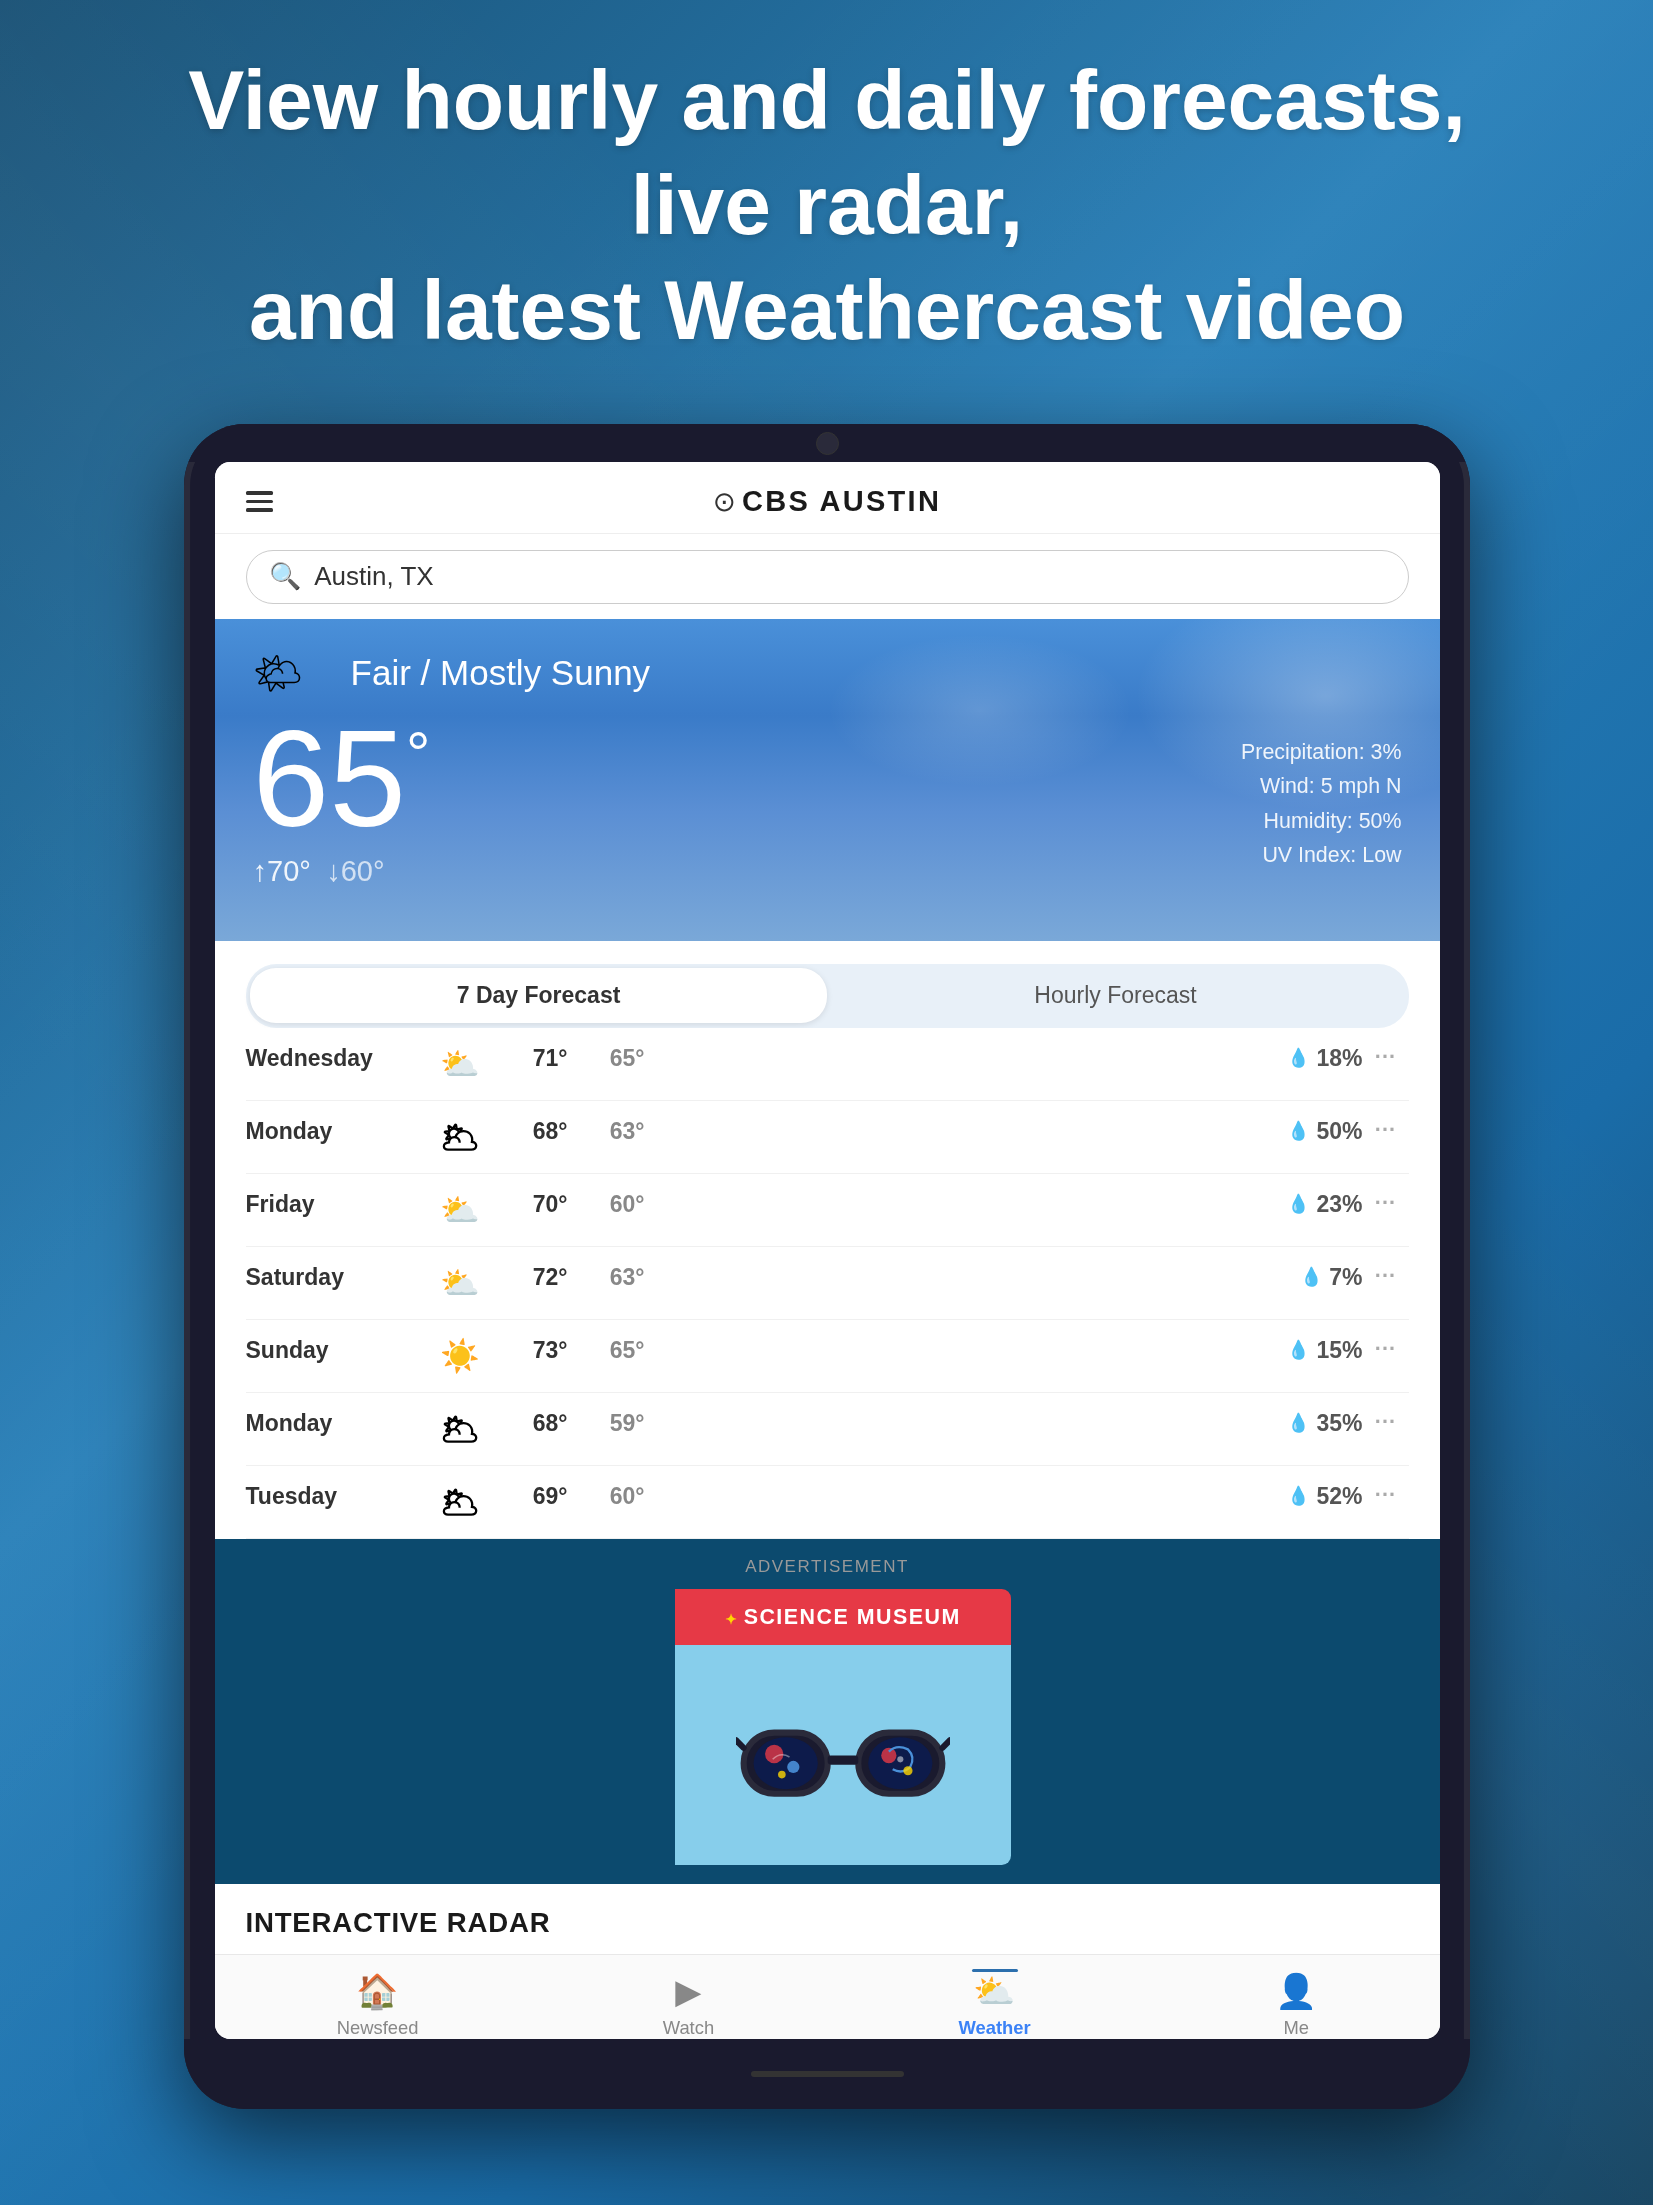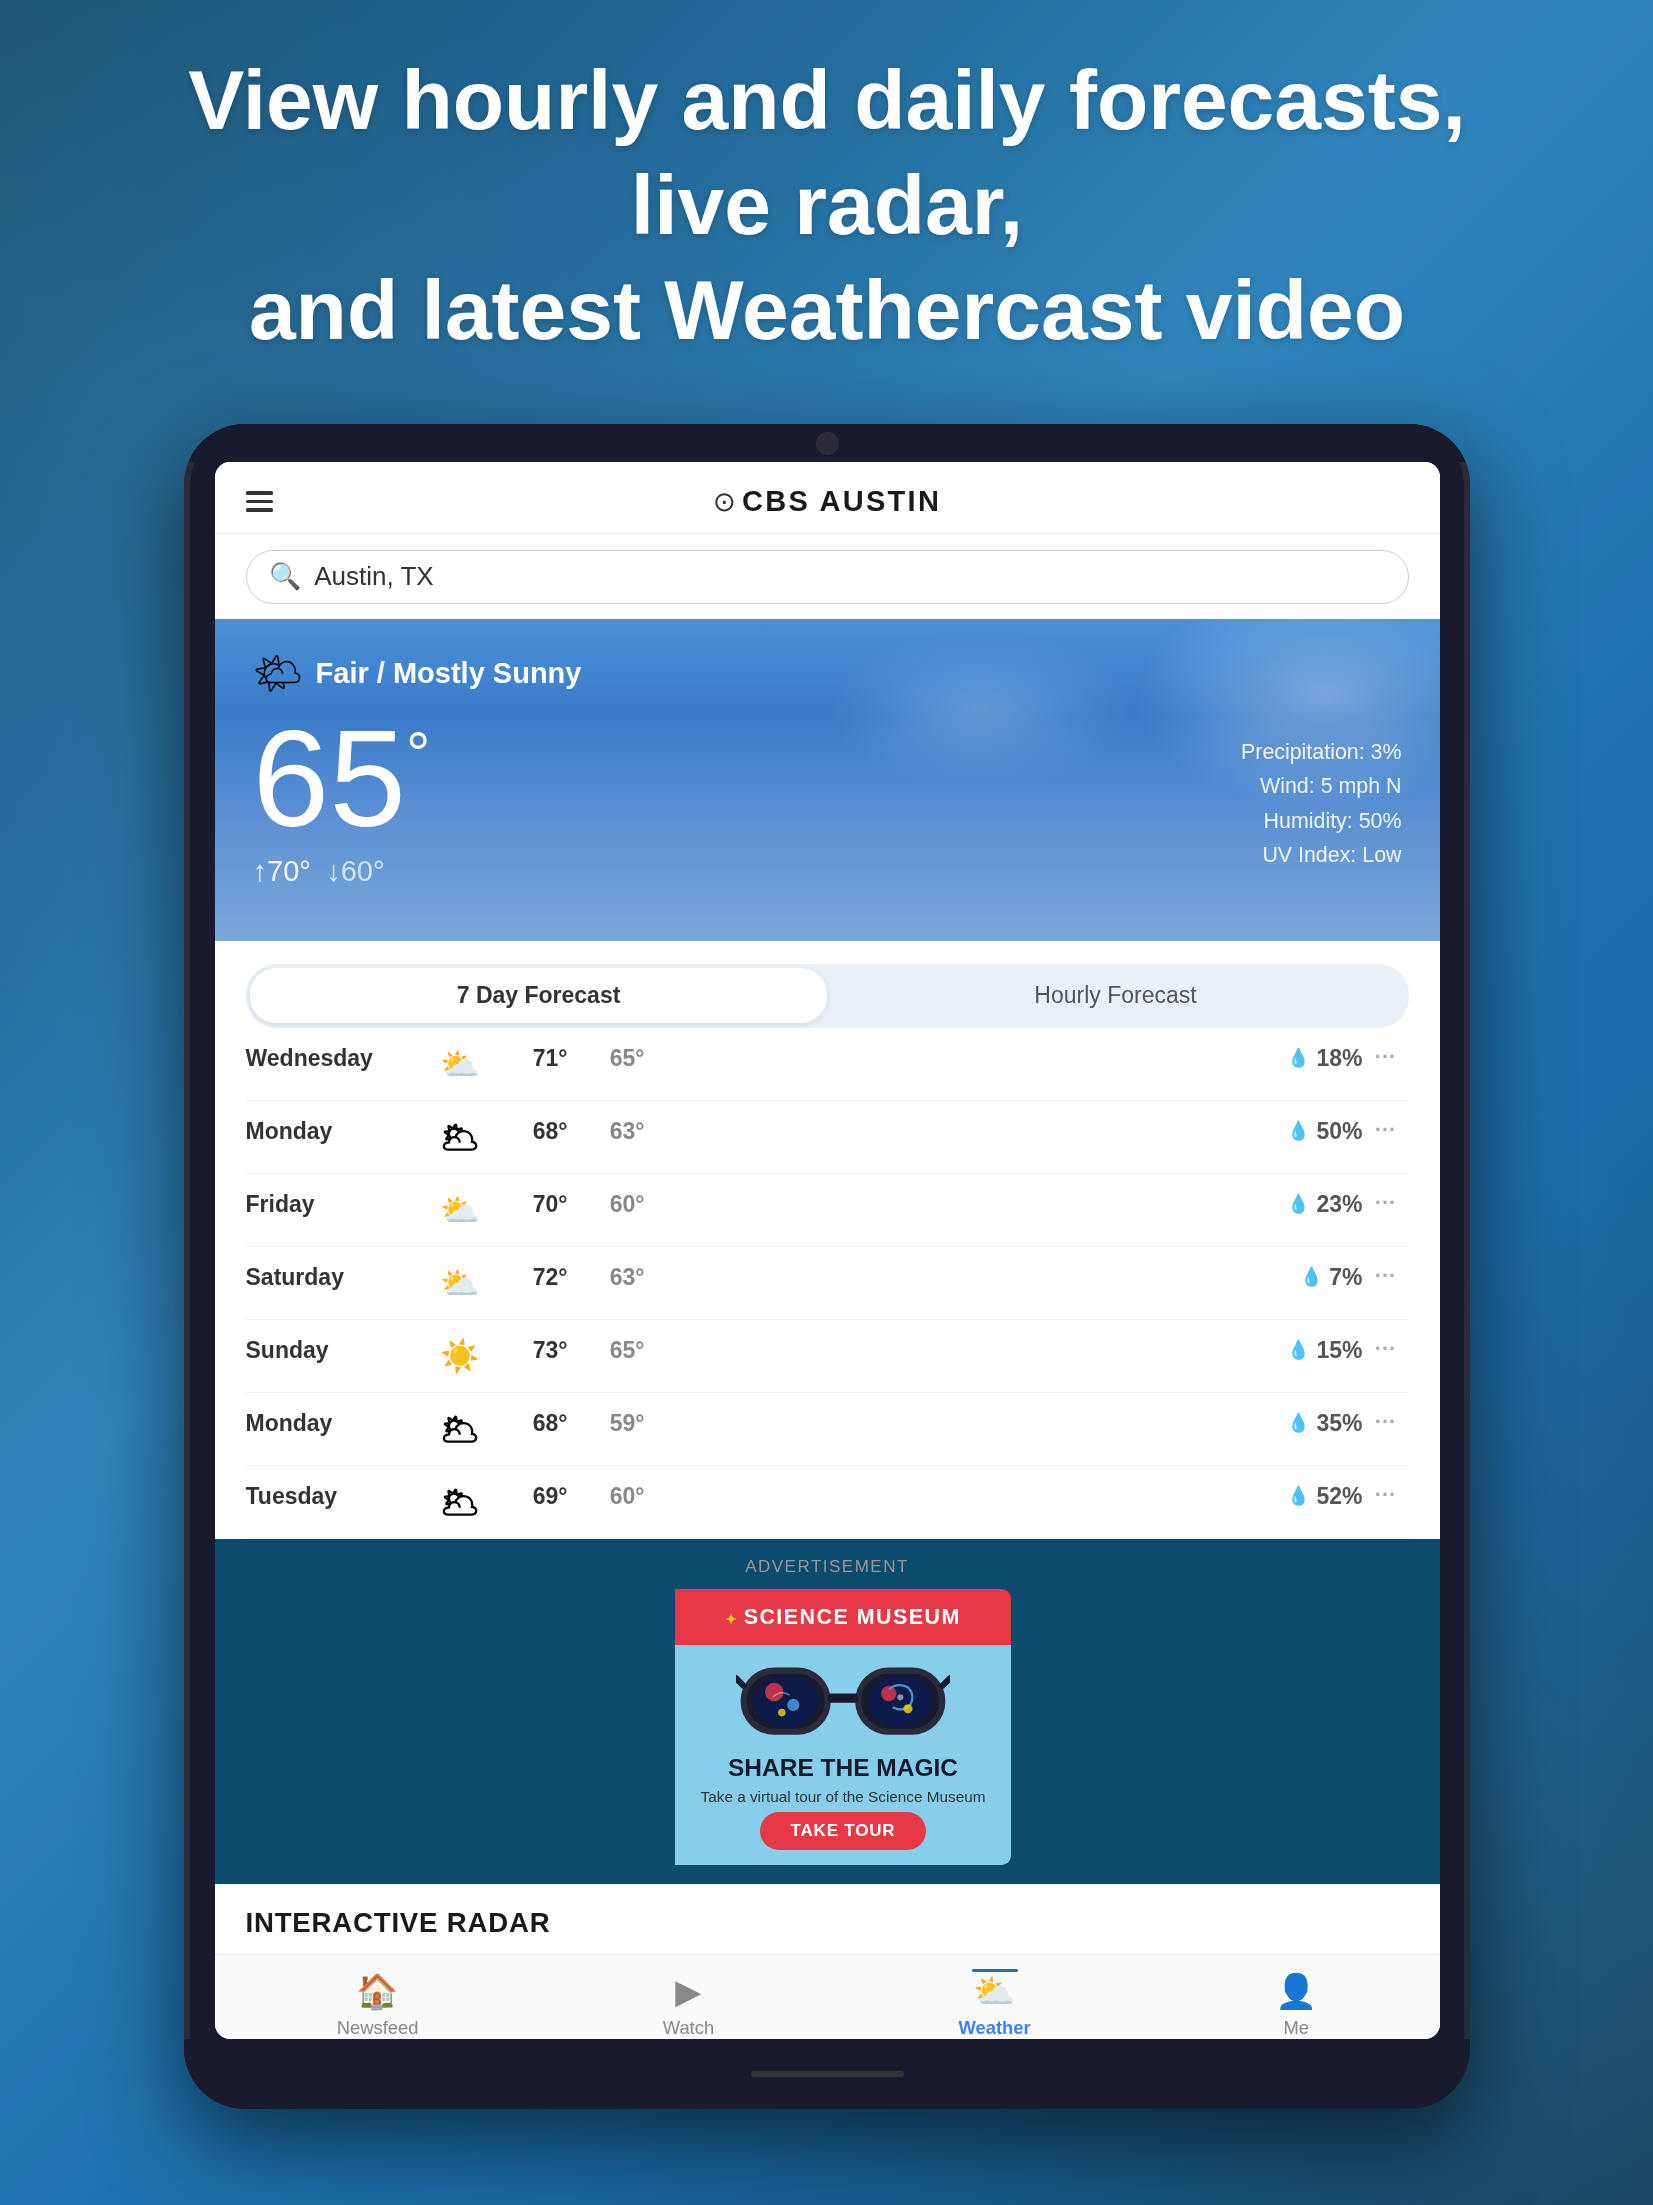--- a/index.html
+++ b/index.html
@@ -192,23 +192,24 @@
       align-items: center;
       gap: 12.3px;
       margin-bottom: 12.3px;
       z-index: 2;
       position: relative;
     }
     .sun-icon {
       font-size: 40px;
     }
     .condition-text {
-      font-size: 29px;
+      font-size: 35px;
       color: white;
-      font-weight: 700;
+      font-weight: 400;
+      margin-left: 35px;
     }
     .weather-temp-row {
       display: flex;
       align-items: flex-start;
       justify-content: space-between;
       z-index: 2;
       position: relative;
     }
     .temp-left {
       display: flex;
@@ -638,25 +639,20 @@
             <ellipse cx="215" cy="90" rx="42" ry="34" fill="#0d1b4b"></ellipse>
             <circle cx="200" cy="80" r="10" fill="#e63946" opacity="0.8"></circle>
             <path d="M200 75 Q210 65 225 72 Q235 82 228 95 Q218 105 205 98" stroke="#4a90d9" stroke-width="3" fill="none"></path>
             <circle cx="225" cy="100" r="6" fill="#ffd700" opacity="0.8"></circle>
             <circle cx="215" cy="85" r="4" fill="white" opacity="0.5"></circle>
 
             <line x1="10" y1="70" x2="0" y2="60" stroke="#1a1a2e" stroke-width="8" stroke-linecap="round"></line>
             <line x1="270" y1="70" x2="280" y2="60" stroke="#1a1a2e" stroke-width="8" stroke-linecap="round"></line>
           </svg>
         </div>
-        <div class="ad-bottom">
-          <div class="ad-headline">SHARE THE MAGIC</div>
-          <div class="ad-subtext">Take a virtual tour of the Science Museum</div>
-          <button class="ad-button">TAKE TOUR</button>
-        </div>
       </div>
     </div>
 
     <div class="radar-section">
       <div class="radar-title">INTERACTIVE RADAR</div>
     </div>
 
     <div class="spacer"></div>
 
     <div class="bottom-nav">

